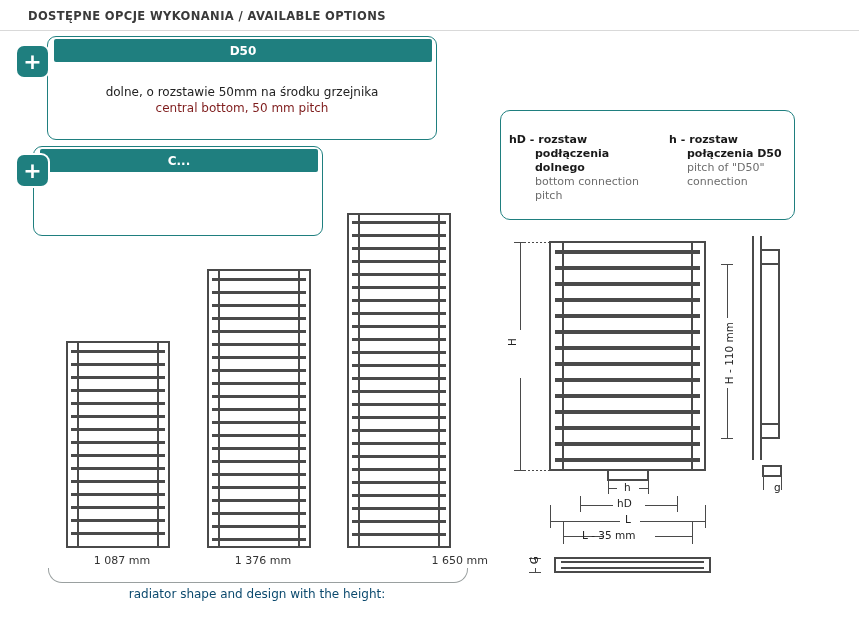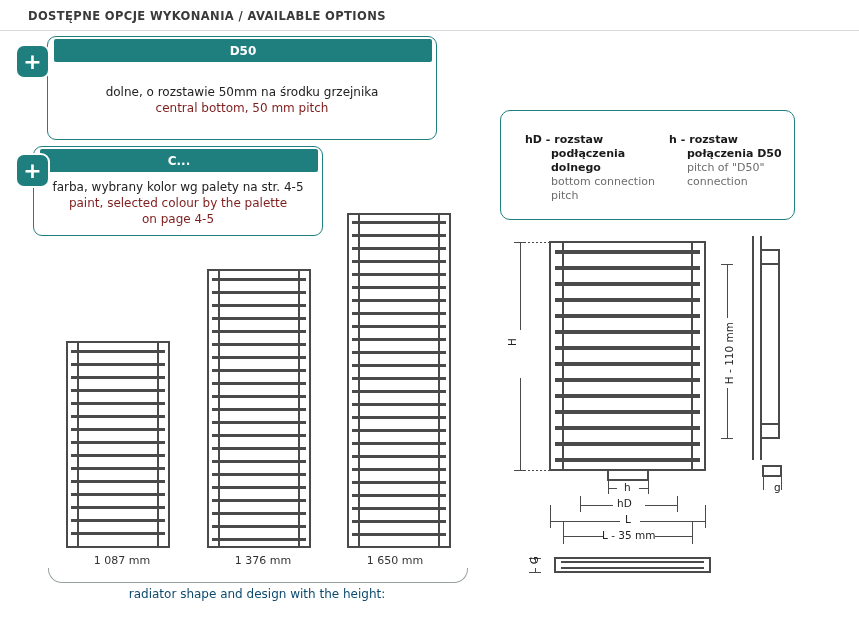--- a/index.html
+++ b/index.html
@@ -67,21 +67,21 @@
 
   
   .legend{
     position:absolute;left:500px;top:110px;width:295px;height:110px;
     border:1px solid #1f7f7f;border-radius:10px;box-sizing:border-box;
   }
   .legend .col{position:absolute;top:22px;font-size:11px;line-height:14px;}
   .legend .k{font-weight:bold;color:#1a1a1a;}
   .legend .pl{font-weight:bold;color:#1a1a1a;}
   .legend .en{color:#6d6d6d;font-weight:normal;}
-  #legend-col1{left:24px;width:135px;}
+  #legend-col1{left:8px;width:135px;}
   #legend-col2{left:168px;width:120px;}
   .legend .row1{display:flex;gap:4px;}
 
   .size-label{
     position:absolute;text-align:center;font-size:11px;color:#333;
   }
 
   
   .bracket{
     position:absolute;border:1.5px solid #9aa0a0;border-top:none;
@@ -109,25 +109,20 @@
     <div class="bar">D50</div>
     <div class="body">
       <div class="pl">dolne, o rozstawie 50mm na środku grzejnika</div>
       <div class="en">central bottom, 50 mm pitch</div>
     </div>
   </div>
   <div class="plus" id="plus1">+</div>
 
   <div class="card" id="card2">
     <div class="bar">C...</div>
-    <div class="body">
-      <div class="pl">farba, wybrany kolor wg palety na str. 4-5</div>
-      <div class="en">paint, selected colour by the palette</div>
-      <div class="en">on page 4-5</div>
-    </div>
   </div>
   <div class="plus" id="plus2">+</div>
 
   <div class="legend">
     <div class="col" id="legend-col1">
       <div class="row1">
         <span class="k">hD -</span>
         <span class="pl">rozstaw</span>
       </div>
       <div class="pl" style="margin-left:26px">podłączenia</div>
@@ -229,21 +224,21 @@
         <line x1="307" y1="295" x2="401" y2="295"></line>
         <line x1="307" y1="308" x2="401" y2="308"></line>
         <line x1="307" y1="321" x2="401" y2="321"></line>
         <line x1="307" y1="334" x2="401" y2="334"></line>
       </g>
     </g>
   </svg>
 
   <div class="size-label" style="left:57px;top:554px;width:130px;">1 087 mm</div>
   <div class="size-label" style="left:198px;top:554px;width:130px;">1 376 mm</div>
-  <div class="size-label" style="left:330px;top:554px;width:130px;">1 650 mm</div>
+  <div class="size-label" style="left:358px;top:554px;width:130px;text-align:right;">1 650 mm</div>
 
   <div class="bracket" style="left:48px;top:568px;width:418px;height:14px;"></div>
   <div class="caption" style="left:48px;top:586px;width:418px;">
     <div class="en">radiator shape and design with the height:</div>
   </div>
 
   <svg class="tech" width="350" height="400" style="position:absolute;left:495px;top:228px;">
 
     <g stroke="#4a4a4a" fill="none" stroke-width="1.4">
       <rect x="55" y="14" width="155" height="228"></rect>
@@ -338,17 +333,17 @@
       <line x1="268" y1="248" x2="268" y2="262"></line>
       <line x1="286" y1="248" x2="286" y2="262"></line>
     </g>
   </svg>
 
   <div class="dim-text vert" style="left:506px;top:338px;">H</div>
   <div class="dim-text vert" style="left:723px;top:322px;">H - 110 mm</div>
   <div class="dim-text" style="left:624px;top:481px;">h</div>
   <div class="dim-text" style="left:617px;top:497px;">hD</div>
   <div class="dim-text" style="left:625px;top:513px;">L</div>
-  <div class="dim-text" style="left:602px;top:529px;">L - 35 mm</div>
+  <div class="dim-text" style="left:582px;top:529px;">L - 35 mm</div>
   <div class="dim-text vert" style="left:528px;top:556px;">G</div>
   <div class="dim-text" style="left:774px;top:481px;">g</div>
 
 </div>
 
 </body></html>

